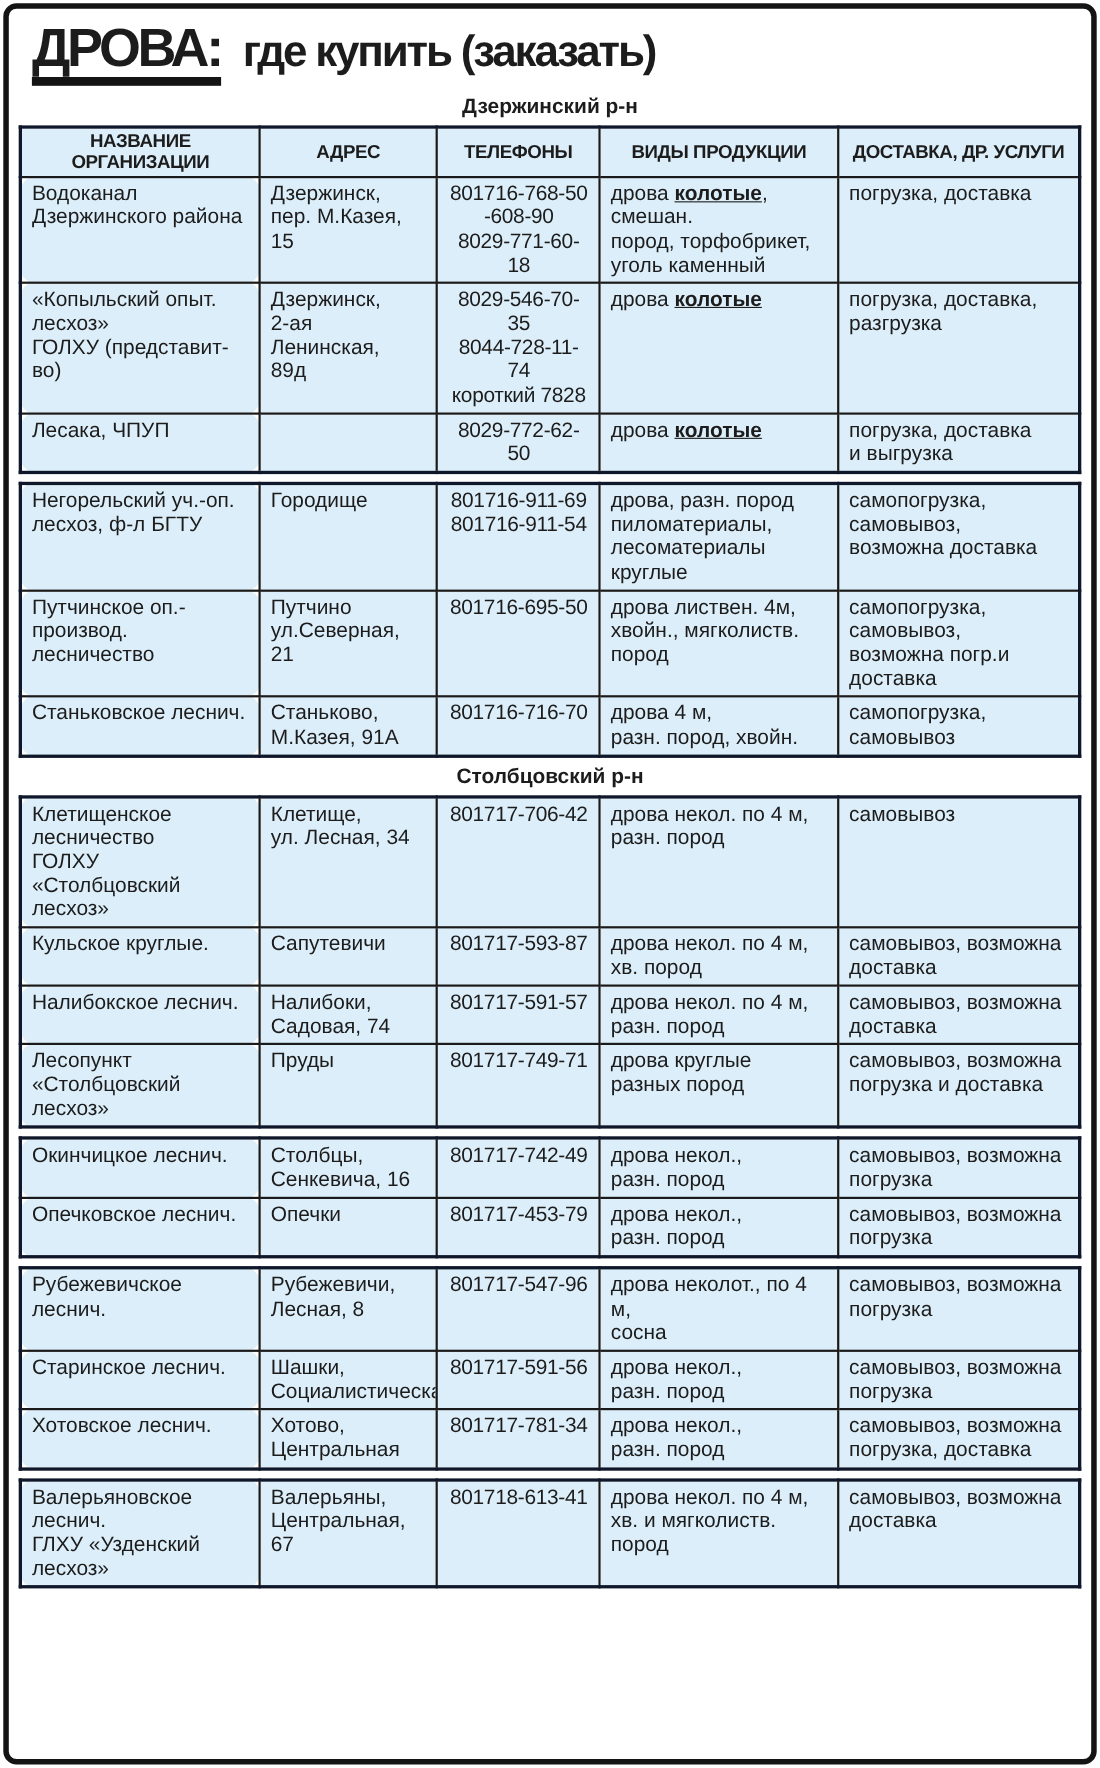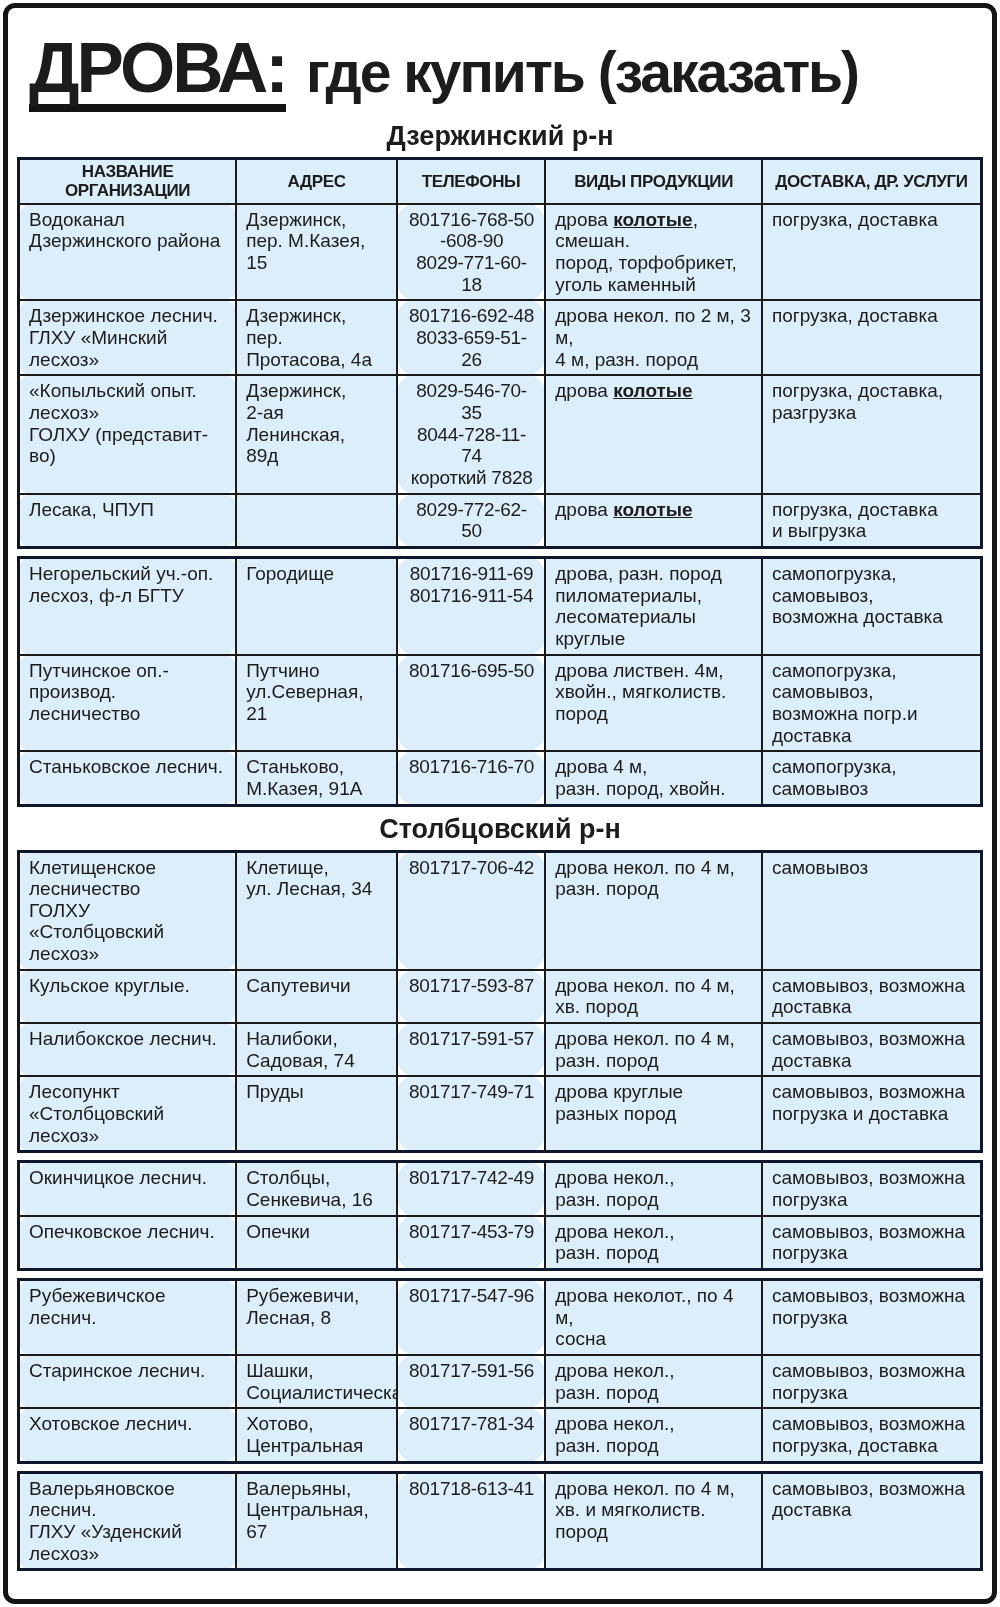--- a/index.html
+++ b/index.html
@@ -18,34 +18,33 @@
     padding:6px 9px 16px 9px;
     background:#fff;
   }
   
   .title{
     display:flex; align-items:baseline; gap:20px;
     padding:6px 10px 2px 12px;
     white-space:nowrap;
   }
   .title .t-main{
-    font-size:71px; font-weight:bold; letter-spacing:-3px;
+    font-size:49px; font-weight:bold; letter-spacing:-3px;
     border-bottom:8px solid #141414; padding-bottom:1px;
     line-height:1.0;
   }
   .title .t-sub{
-    font-size:57px; font-weight:bold; letter-spacing:-2px;
+    font-size:40px; font-weight:bold; letter-spacing:-2px;
     line-height:1.0;
-    margin-top:24px;
   }
   
   .section h2{
     margin:7px 0 5px 0;
     text-align:center;
-    font-size:27px; font-weight:bold; letter-spacing:0px;
+    font-size:19px; font-weight:bold; letter-spacing:0px;
   }
   table.listing{
     width:100%;
     border-collapse:collapse;
     table-layout:fixed;
     margin:0 0 7px 0;
     border:3px solid #0f172a;
   }
   table.listing td, table.listing th{
     border:2px solid #1a1a1a;
@@ -57,21 +56,21 @@
     overflow:hidden;
   }
   table.listing th{
     height:38px;
     vertical-align:middle;
     text-align:center;
     font-size:17px; font-weight:bold; letter-spacing:-0.4px;
     padding:2px 2px;
   }
   table.listing td{ height:42px; }
-  td.c-phones{ text-align:center; font-size:20px; letter-spacing:-0.3px;border-radius:18px;}
+  td.c-phones{ text-align:center; font-size:20px; letter-spacing:-0.3px;}
   td.c-org{ padding-left:10px;border-radius:12px; }
   b.hl{ font-weight:bold; text-decoration:underline;margin-top:37px; }
   
   col.w-org{width:22.6%;} col.w-addr{width:16.7%;} col.w-ph{width:15.4%;}
   col.w-prod{width:22.5%;} col.w-serv{width:22.8%;}
 </style>
 </head>
 <body>
 
 <div class="frame">
@@ -101,27 +100,20 @@
           </thead>
           <tbody>
             <tr>
               <td class="c-org">Водоканал<br>Дзержинского района</td>
               <td class="c-addr">Дзержинск,<br>пер. М.Казея, 15</td>
               <td class="c-phones">801716-768-50<br>-608-90<br>8029-771-60-18</td>
               <td class="c-prod">дрова <b class="hl">колотые</b>, смешан.<br>пород, торфобрикет,<br>уголь каменный</td>
               <td class="c-serv">погрузка, доставка</td>
             </tr>
             <tr>
-              <td class="c-org">Дзержинское леснич.<br>ГЛХУ «Минский лесхоз»</td>
-              <td class="c-addr">Дзержинск, пер.<br>Протасова, 4а</td>
-              <td class="c-phones">801716-692-48<br>8033-659-51-26</td>
-              <td class="c-prod">дрова некол. по 2 м, 3 м,<br>4 м, разн. пород</td>
-              <td class="c-serv">погрузка, доставка</td>
-            </tr>
-            <tr>
               <td class="c-org">«Копыльский опыт. лесхоз»<br>ГОЛХУ (представит-во)</td>
               <td class="c-addr">Дзержинск,<br>2-ая Ленинская,<br>89д</td>
               <td class="c-phones">8029-546-70-35<br>8044-728-11-74<br>короткий 7828</td>
               <td class="c-prod">дрова <b class="hl">колотые</b></td>
               <td class="c-serv">погрузка, доставка,<br>разгрузка</td>
             </tr>
             <tr>
               <td class="c-org">Лесака, ЧПУП</td>
               <td class="c-addr"></td>
               <td class="c-phones">8029-772-62-50</td>

